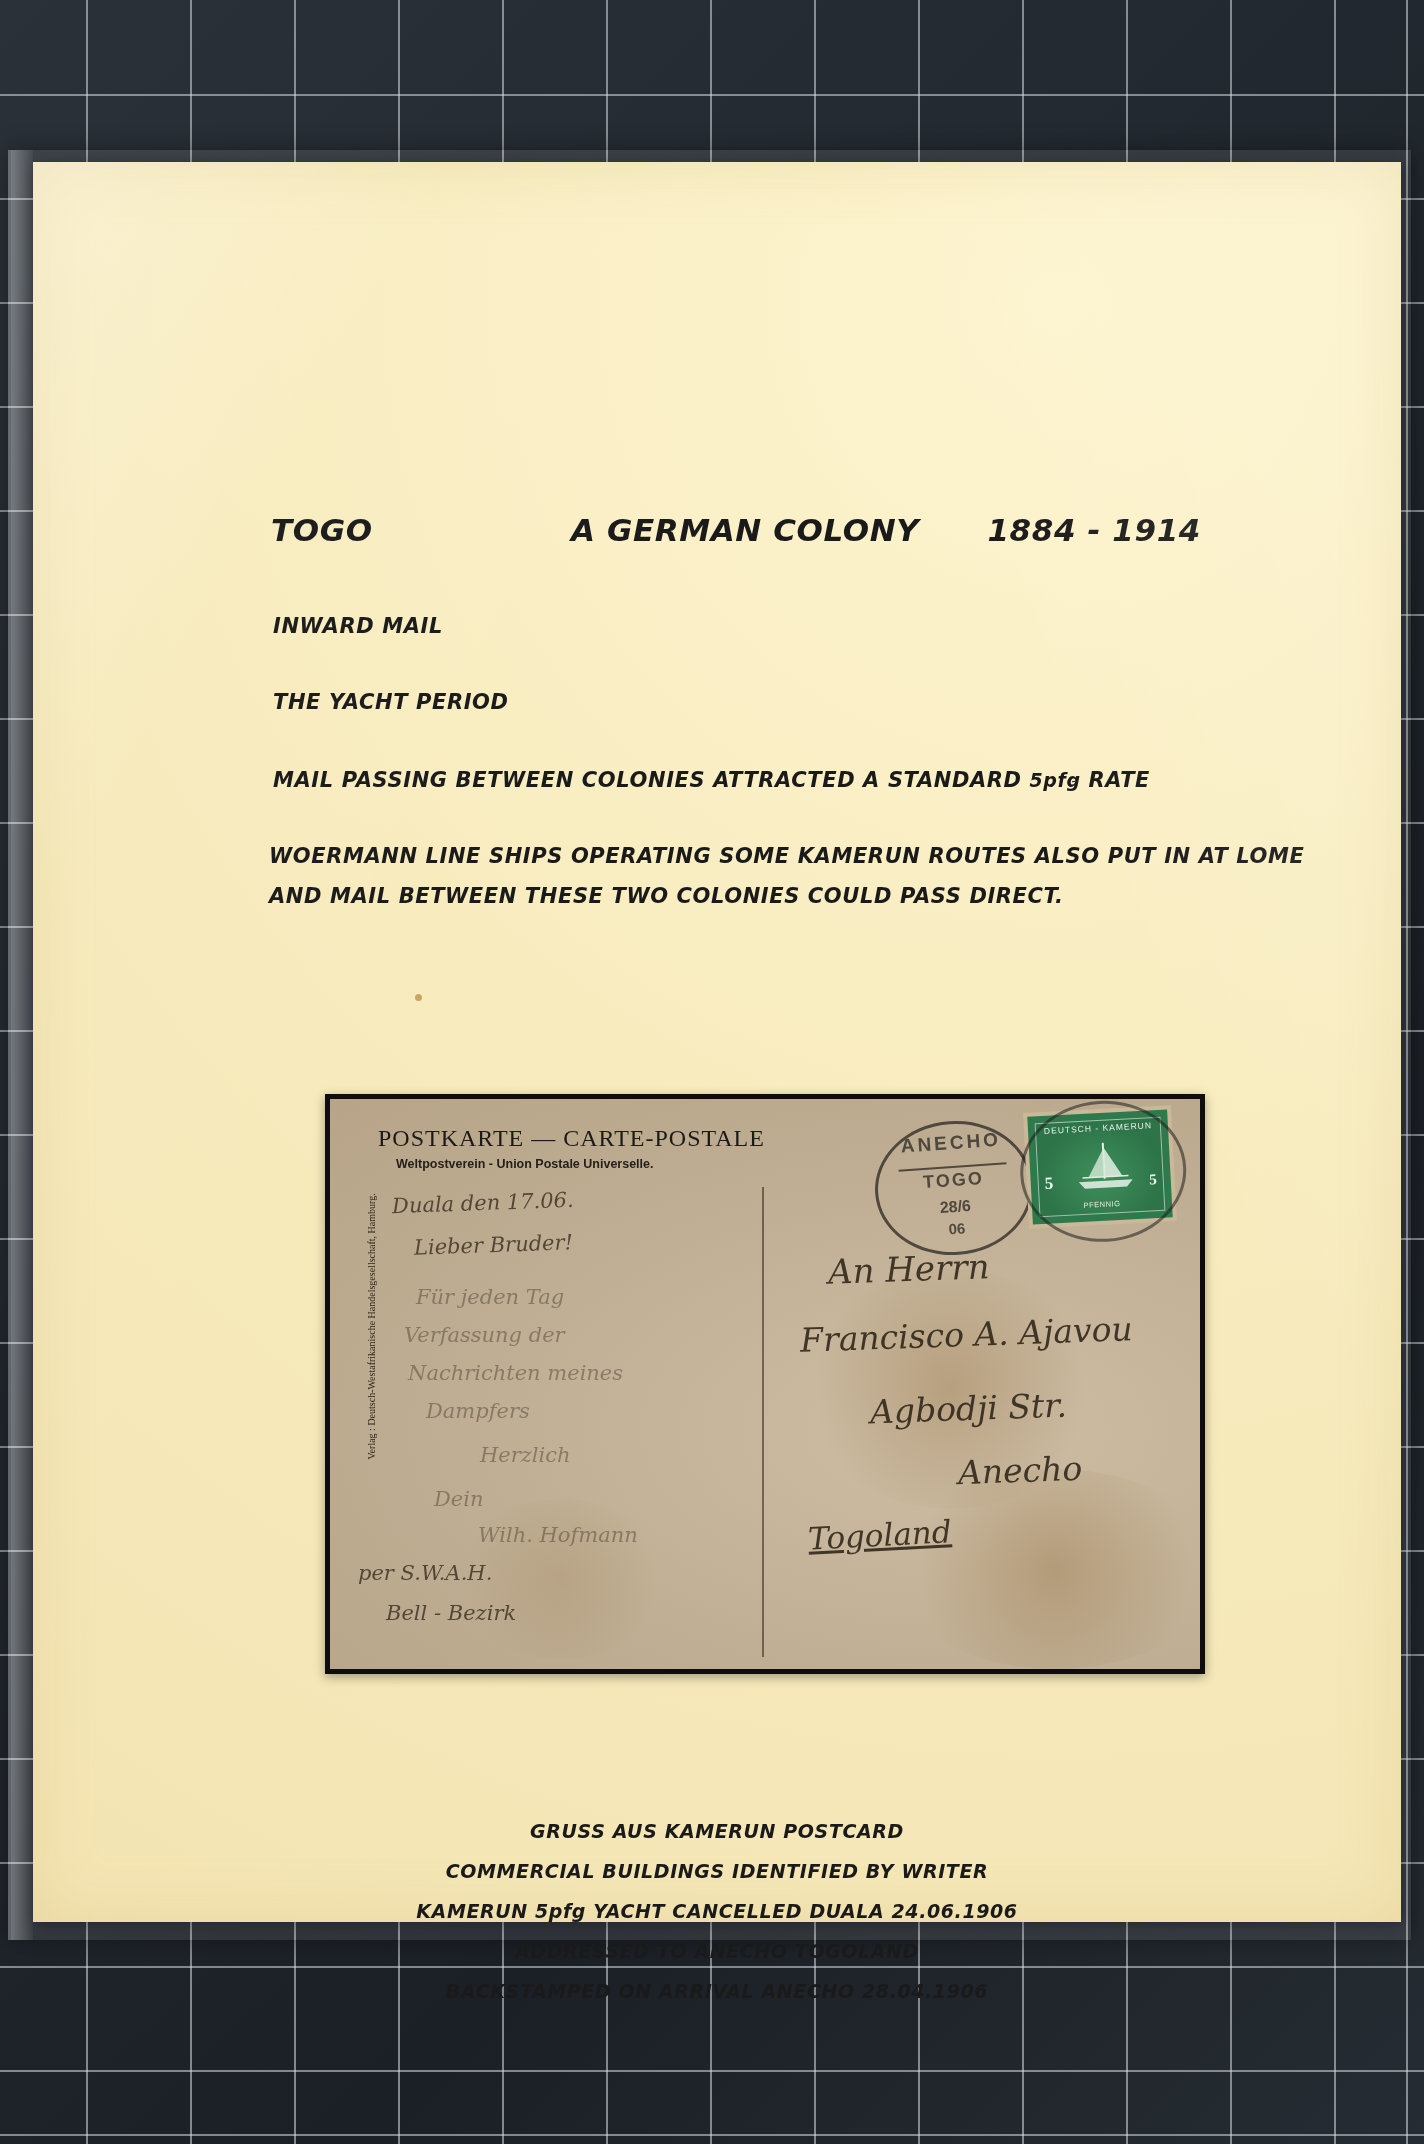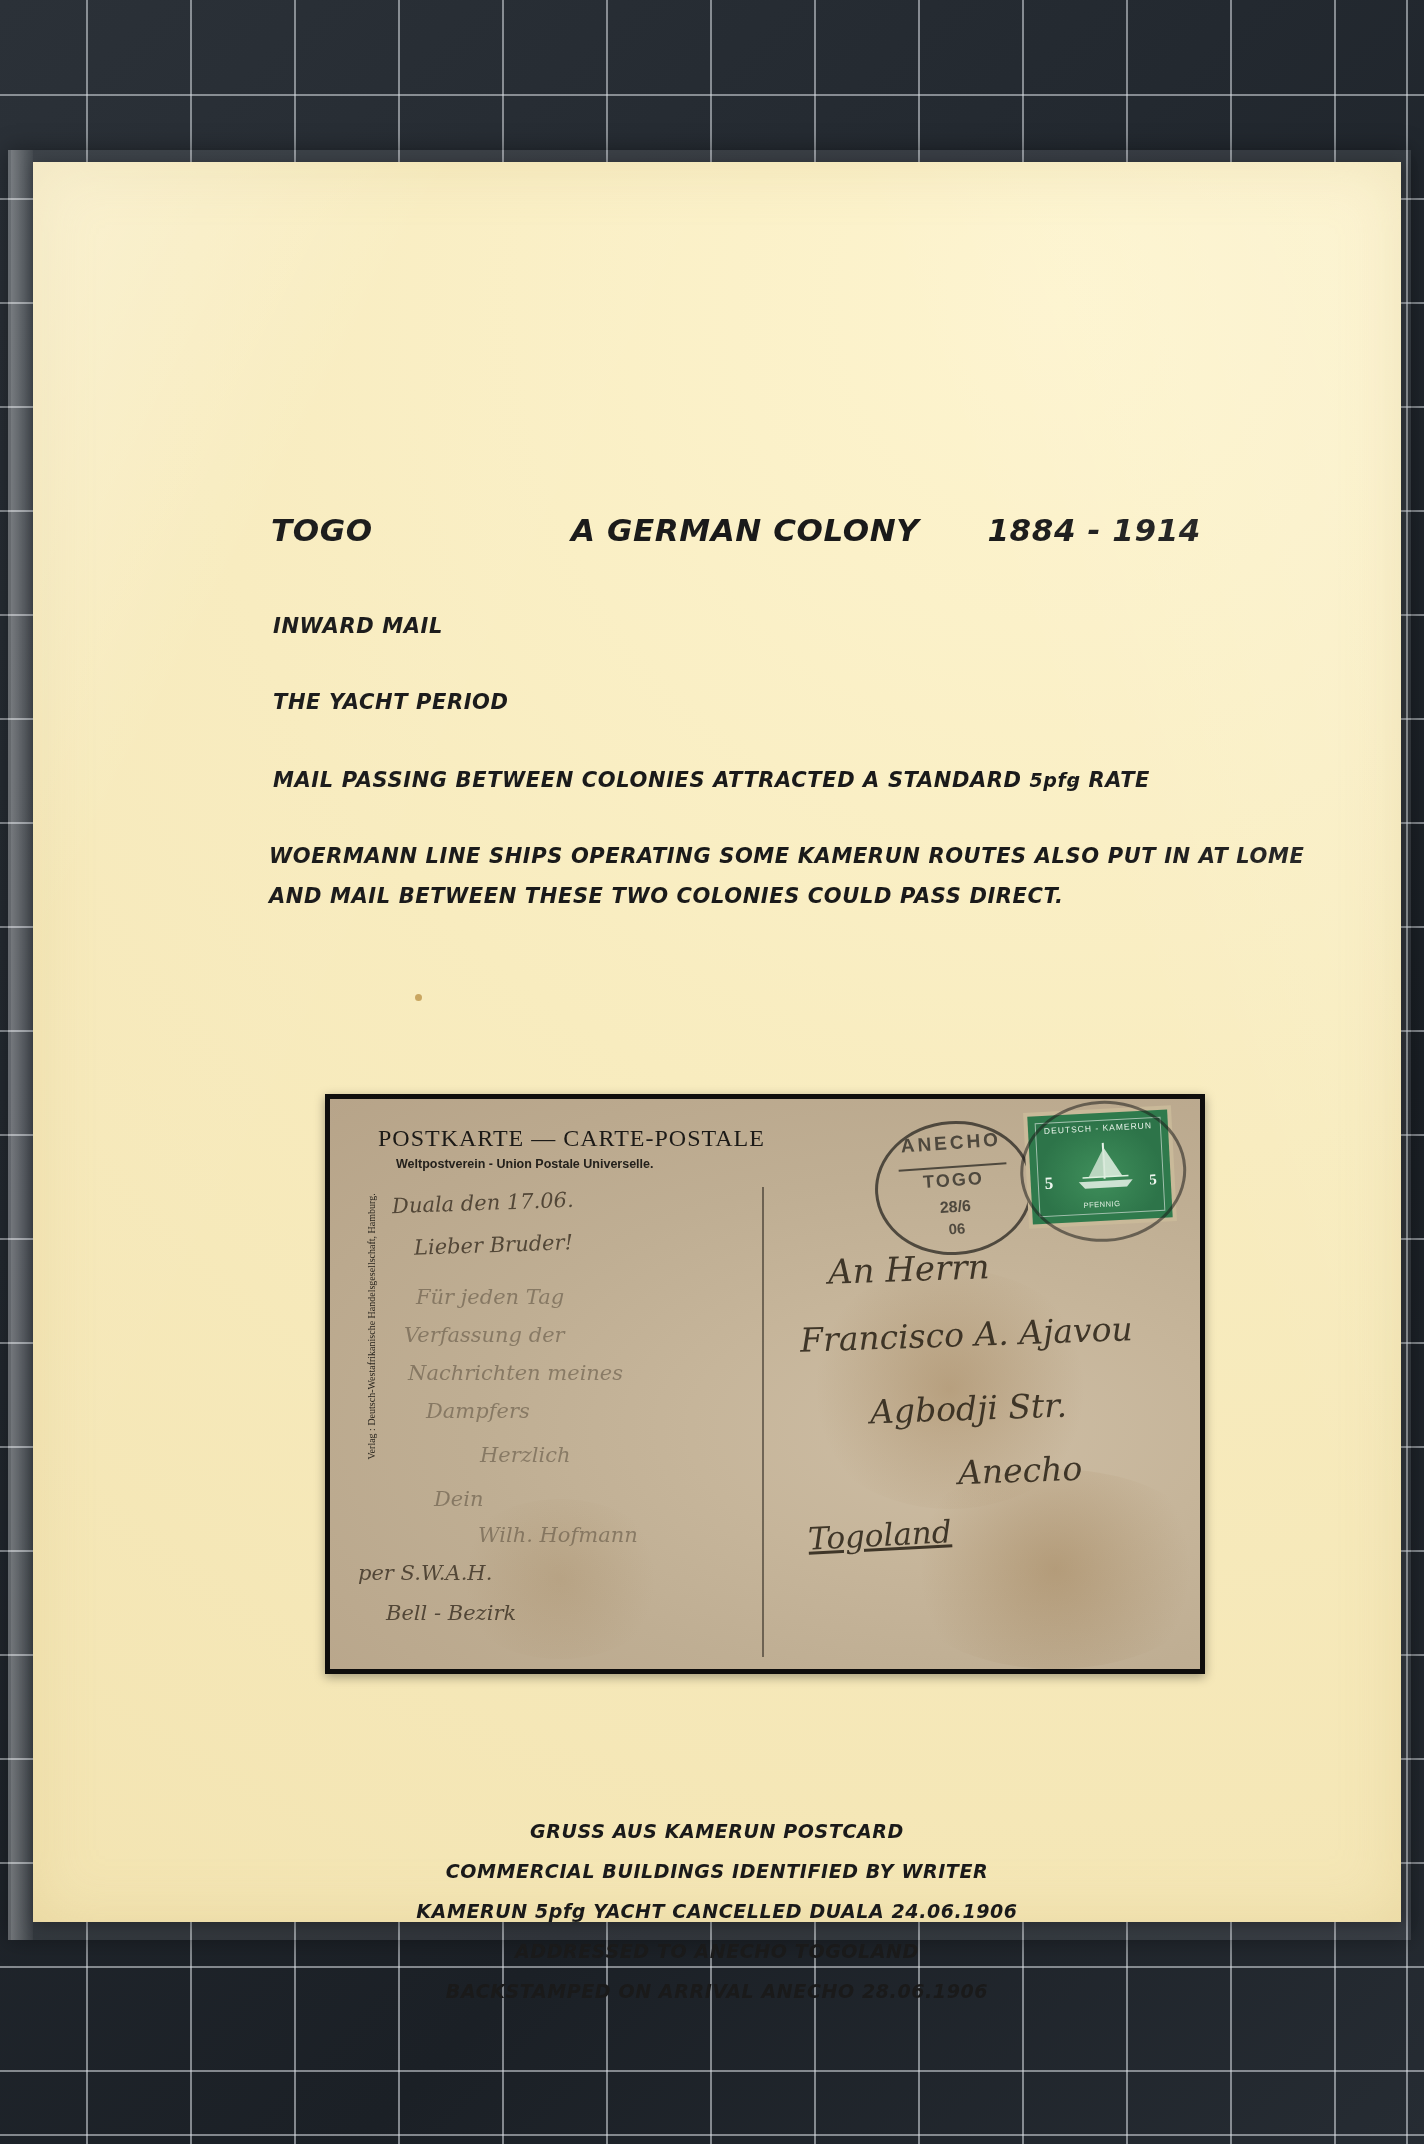--- a/index.html
+++ b/index.html
@@ -396,18 +396,18 @@
             <div class="stamp-cancel"></div>
           </div>
 
         </div>
       </div>
 
       <div class="hand caption c1">GRUSS AUS KAMERUN POSTCARD</div>
       <div class="hand caption c2">COMMERCIAL BUILDINGS IDENTIFIED BY WRITER</div>
       <div class="hand caption c3">KAMERUN 5pfg YACHT CANCELLED DUALA 24.06.1906</div>
       <div class="hand caption c4">ADDRESSED TO ANECHO TOGOLAND</div>
-      <div class="hand caption c5">BACKSTAMPED ON ARRIVAL ANECHO 28.06.1906</div>
+      <div class="hand caption c5">BACKSTAMPED ON ARRIVAL ANECHO 28.04.1906</div>
 
       <div class="sheen"></div>
     </div>
   </div>
 </div>
 
 </body></html>

